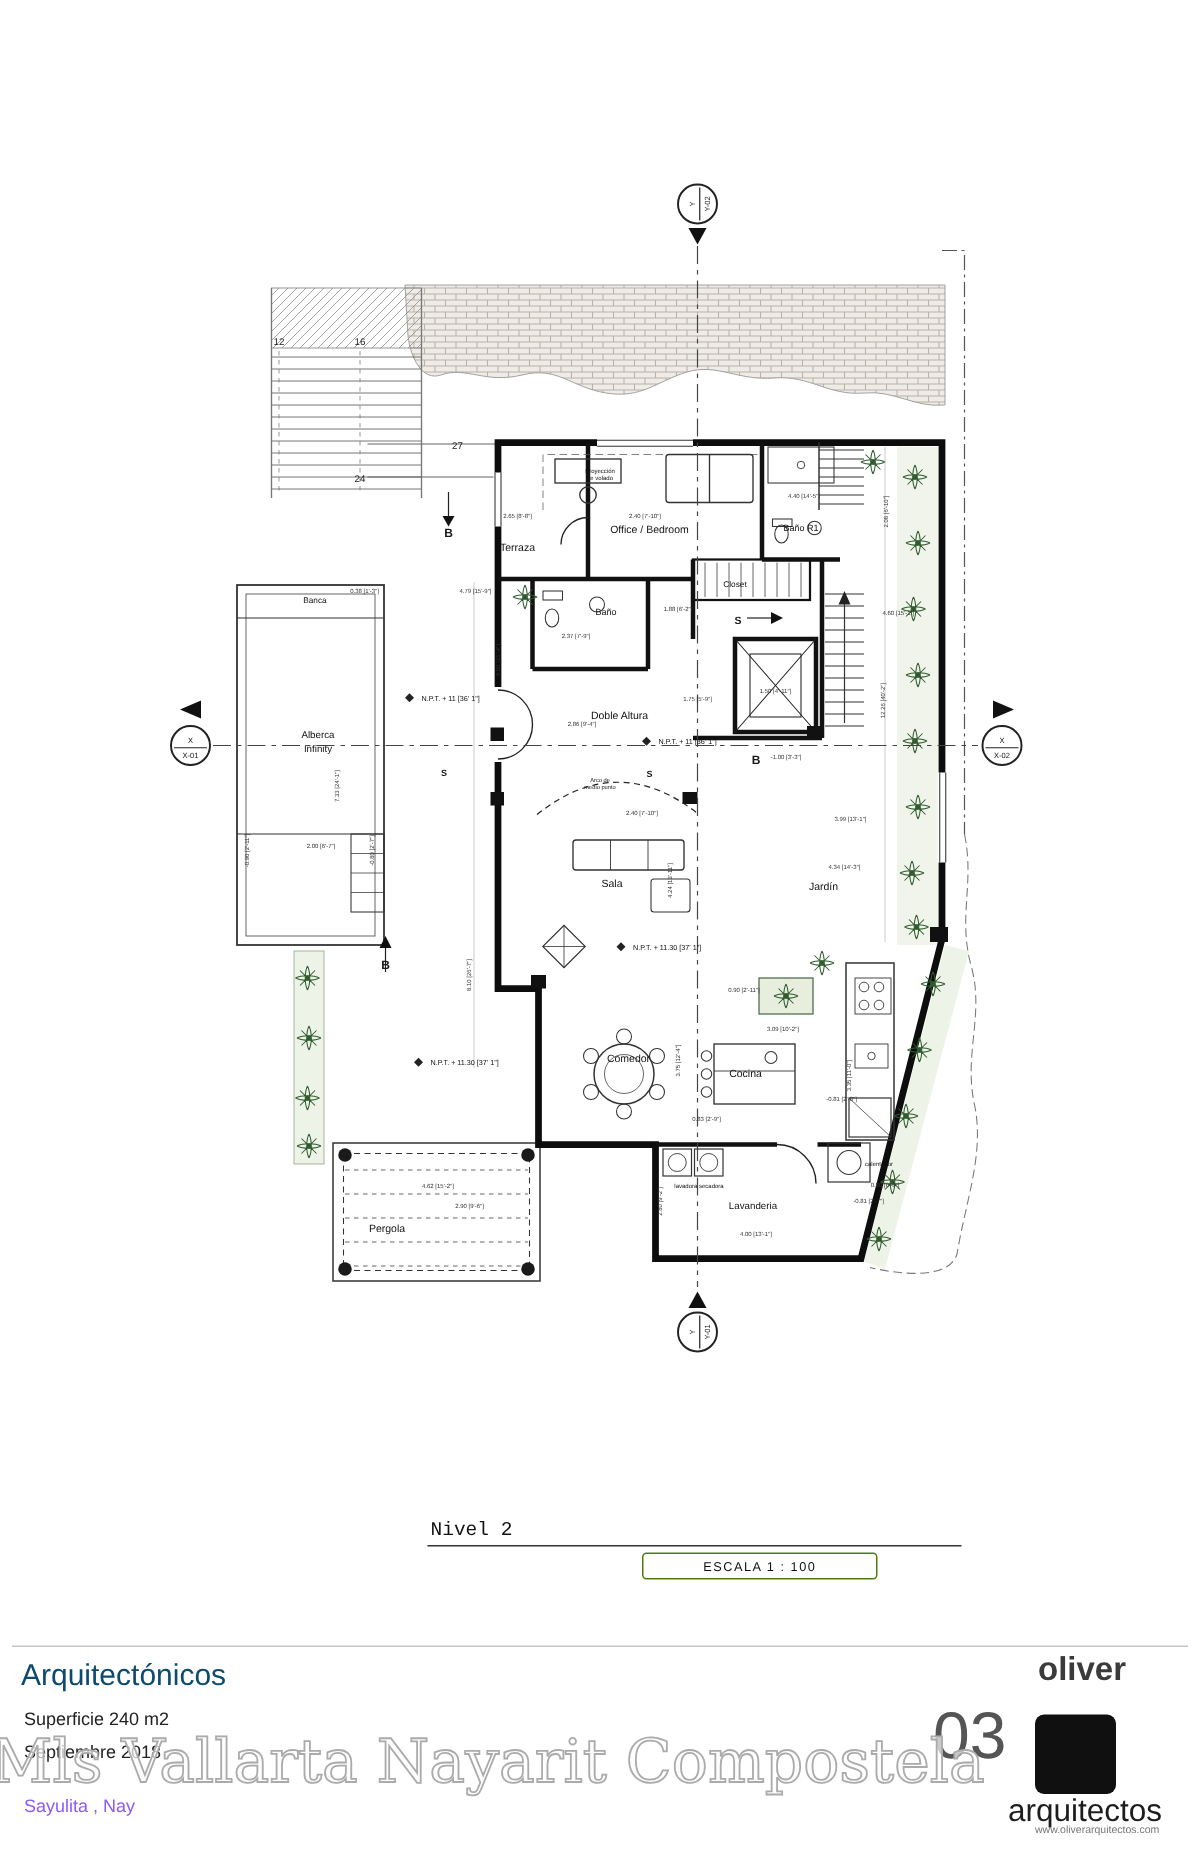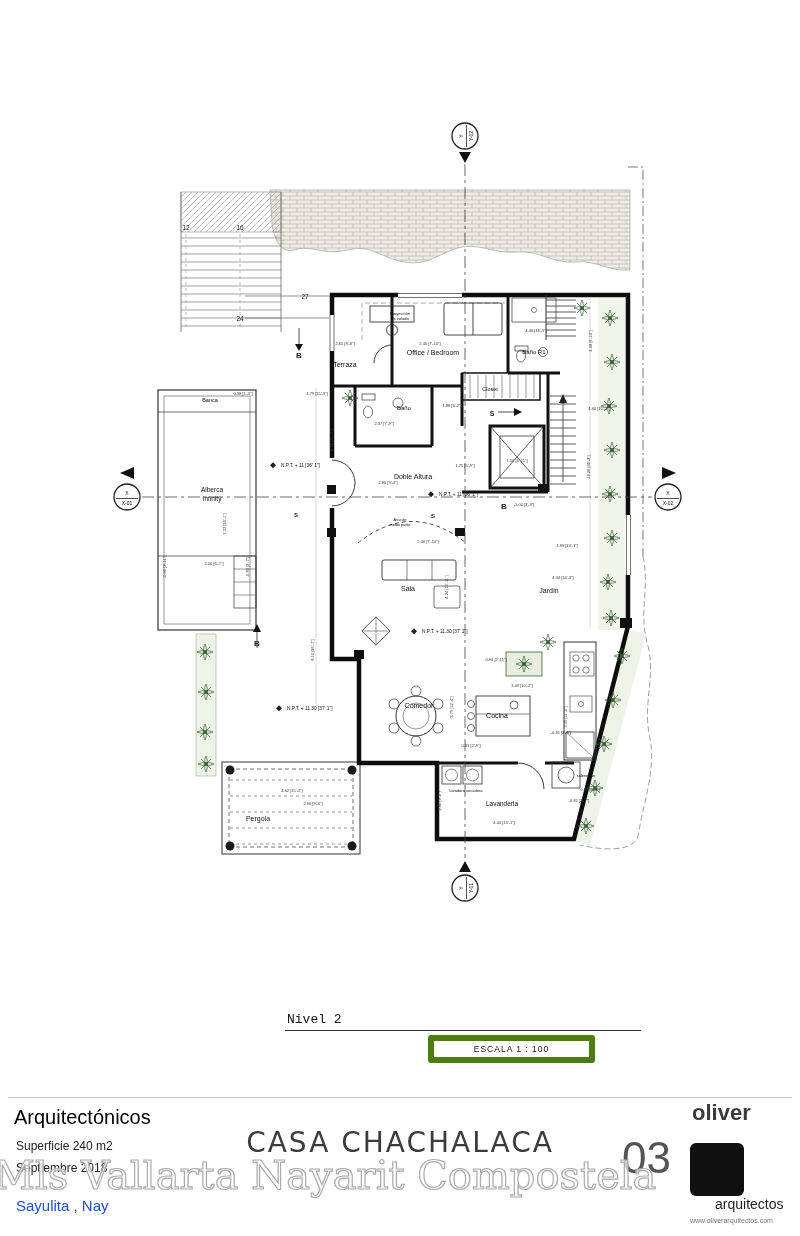--- a/index.html
+++ b/index.html
@@ -8,36 +8,36 @@
   #plan{position:absolute;left:0;top:0;}
   #plan text{font-family:"Liberation Sans",sans-serif;fill:#1a1a1a;}
   #plan .dim{fill:#333;}
   #plan .room{fill:#111;}
   #plan .npt{fill:#111;}
   #plan .mk{fill:#111;text-anchor:middle;}
 
   
   .nivel-label{position:absolute;left:287px;top:1012px;font-size:13px;color:#111;font-family:Liberation Mono, monospace;}
   .caption-line{position:absolute;left:285px;top:1030px;width:356px;height:1px;background:#333;}
-  .scale-box{position:absolute;left:428px;top:1035px;width:155px;height:16px;border:6px solid #4d7c0f;
+  .scale-box{position:absolute;left:428px;top:1035px;width:155px;height:16px;border:1px solid #4d7c0f;
              border-radius:3px;display:flex;align-items:center;justify-content:center;
              font-size:8.5px;letter-spacing:1px;color:#111;}
 
   
   .tb-divider{position:absolute;left:8px;top:1097px;width:784px;height:1px;background:#c5c5c5;}
-  .tb-discipline{position:absolute;left:14px;top:1106px;font-size:20px;color:#000000;}
+  .tb-discipline{position:absolute;left:14px;top:1106px;font-size:20px;color:#0c4a6e;}
   .tb-area{position:absolute;left:16px;top:1139px;font-size:12px;color:#222;}
   .tb-date{position:absolute;left:16px;top:1161px;font-size:12px;color:#222;}
-  .tb-location{position:absolute;left:16px;top:1197px;font-size:15px;color:#1d4ed8;}
+  .tb-location{position:absolute;left:16px;top:1197px;font-size:12px;color:#8b5cf6;}
   .tb-project{position:absolute;left:150px;top:1126px;width:500px;text-align:center;
               font-size:28px;letter-spacing:2px;color:#3c3c3c;font-family:"DejaVu Sans",sans-serif;}
   .tb-sheet{position:absolute;left:622px;top:1133px;font-size:44px;color:#555;}
   .logo-name{position:absolute;left:692px;top:1100px;font-size:22px;font-weight:600;color:#3b3b3b;text-align:right;}
   .logo-mark{position:absolute;left:690px;top:1143px;width:54px;height:53px;background:#101010;border-radius:6px;}
-  .logo-type{position:absolute;left:715px;top:1196px;font-size:14px;color:#1d1d1d;}
+  .logo-type{position:absolute;left:672px;top:1196px;font-size:21px;color:#1d1d1d;}
   .logo-url{position:absolute;left:690px;top:1217px;font-size:7px;color:#777;}
 
   
   .watermark{position:absolute;left:-6px;top:1152px;font-size:40px;white-space:nowrap;
              font-family:"DejaVu Serif",serif;color:rgba(252,252,252,0.70);
              -webkit-text-stroke:1.2px #ababab;z-index:6;pointer-events:none;}
 </style>
 </head>
 <body>
 
@@ -370,21 +370,20 @@
 <div class="caption-line"></div>
 <div class="scale-box">
   <span>ESCALA 1 : 100</span>
 </div>
 
 <div class="tb-divider"></div>
 <div class="tb-discipline">Arquitectónicos</div>
 <div class="tb-area">Superficie 240 m2</div>
 <div class="tb-date">Septiembre 2018</div>
 <div class="tb-location">Sayulita , Nay</div>
-<div class="tb-project">CASA CHACHALACA</div>
 <div class="tb-sheet">03</div>
 <div class="logo-name">oliver</div>
 <div class="logo-mark"></div>
 <div class="logo-type">arquitectos</div>
 <div class="logo-url">www.oliverarquitectos.com</div>
 
 <div class="watermark">Mls Vallarta Nayarit Compostela</div>
 
 </div>
 

